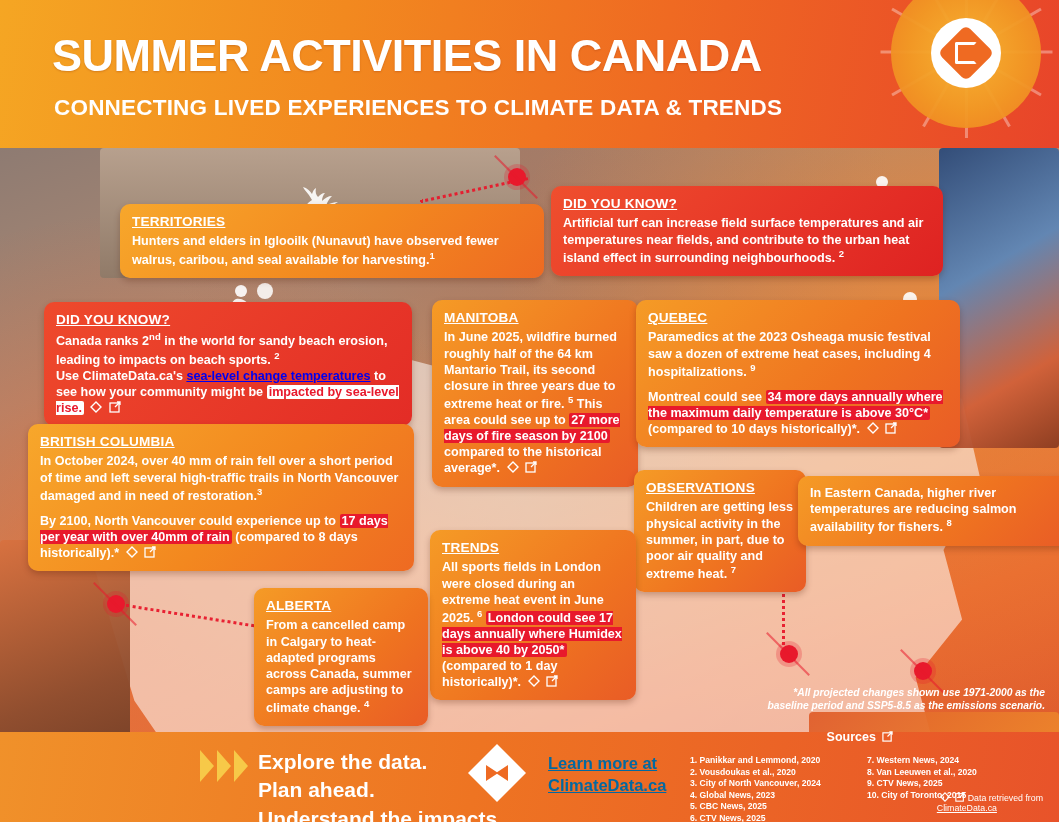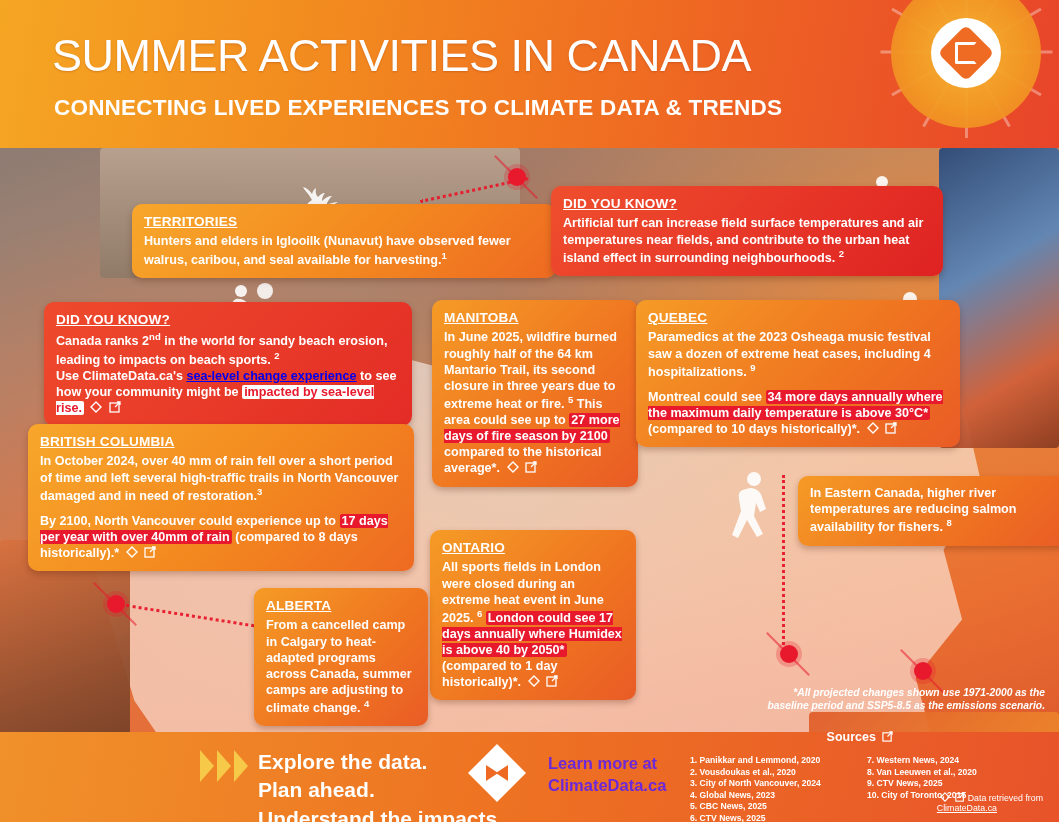--- a/index.html
+++ b/index.html
@@ -11,21 +11,21 @@
   .page{position:absolute;left:0;top:0;width:1059px;height:822px;overflow:hidden;}
 
   
   .header{
     position:absolute;left:0;top:0;width:1059px;height:148px;
     background:linear-gradient(100deg,#f5a623 0%,#f2891f 32%,#ef6a22 62%,#e8442a 100%);
     overflow:hidden;
   }
   .header .title{
     position:absolute;left:52px;top:30px;
-    font-size:45px;font-weight:normal;color:#ffffff;letter-spacing:-0.5px;
+    font-size:45px;font-weight:bold;color:#ffffff;letter-spacing:-0.5px;
     text-shadow:0 1px 2px rgba(120,30,0,.25);
   }
   .header .subtitle{
     position:absolute;left:54px;top:95px;
     font-size:22.5px;font-weight:bold;color:#ffffff;letter-spacing:.2px;
   }
   .sun{
     position:absolute;right:18px;top:-22px;width:150px;height:150px;border-radius:50%;
     background:radial-gradient(circle at 50% 50%,#f7b733 0%, #f29a24 55%, #ef7f22 100%);
     opacity:.95;
@@ -128,21 +128,21 @@
   .diamond-logo{
     position:absolute;left:468px;top:744px;width:58px;height:58px;background:#ffffff;
     clip-path:polygon(50% 0,100% 50%,50% 100%,0 50%);
     display:flex;align-items:center;justify-content:center;
   }
   .diamond-logo i{
     width:22px;height:16px;background:#ee6a22;
     clip-path:polygon(0 0,50% 45%,100% 0,100% 100%,50% 55%,0 100%);
   }
   .learn{
-    position:absolute;left:548px;top:752px;color:#6d28d9;font-weight:bold;font-size:16.5px;line-height:1.35;
+    position:absolute;left:548px;top:752px;color:#0369a1;font-weight:bold;font-size:16.5px;line-height:1.35;text-decoration:underline;
   }
   .sources{
     position:absolute;left:690px;top:730px;width:340px;color:#ffffff;
   }
   .sources .st{font-size:12.5px;font-weight:bold;text-align:center;}
   .sources .cols{display:flex;gap:14px;margin-top:11px;font-size:8.6px;font-weight:bold;line-height:1.35;}
   .sources .cols div{flex:1;}
   .retrieved{
     position:absolute;right:16px;bottom:8px;color:#ffffff;font-size:8.8px;font-weight:normal;line-height:1.2;
   }
@@ -250,37 +250,37 @@
         <path fill="#fff" d="M22 18c7-2 13 1 16 7l6 11-5 4-6-8-2 12 10 14-6 4-12-14-10 15-6-4 11-22-3-11c-1-5 1-7 7-8z"></path>
         <circle cx="9" cy="60" r="8" fill="#fff"></circle>
       </svg>
   </div>
   <div class="sil" style="left:320px;top:588px;">
     <svg width="62" height="44" viewBox="0 0 62 44">
         <path fill="#fff" d="M31 2 58 40H40L31 22 22 40H4L31 2z"></path>
       </svg>
   </div>
 
-  <div class="card orange" style="left:120px;top:204px;width:400px;margin-left:12px;">
+  <div class="card orange" style="left:120px;top:204px;width:400px;">
     <div class="hd">TERRITORIES</div>
     <p><span>Hunters and elders in Iglooilk (Nunavut) have observed fewer walrus, caribou, and seal available for harvesting.</span><span class="sup">1</span></p>
   </div>
 
   <div class="card red" style="left:551px;top:186px;width:368px;">
     <div class="hd">DID YOU KNOW?</div>
     <p><span>Artificial turf can increase field surface temperatures and air temperatures near fields, and contribute to the urban heat island effect in surrounding neighbourhoods.</span> <span class="sup">2</span></p>
   </div>
 
   <div class="card red2" style="left:44px;top:302px;width:344px;">
     <div class="hd">DID YOU KNOW?</div>
     <p>
       <span>Canada ranks 2</span><span class="sup">nd</span><span> in the world for sandy beach erosion, leading to impacts on beach sports.</span>
       <span class="sup">2</span>
       <br>
-      <span>Use ClimateData.ca's </span><a class="ulink" href="#">sea-level change experience</a><span> to see how your community might be </span><span class="hl-w">impacted by sea-level rise.</span>
+      <span>Use ClimateData.ca's </span><a class="ulink" href="#">sea-level change temperatures</a><span> to see how your community might be </span><span class="hl-w">impacted by sea-level rise.</span>
       <span class="ico"><svg width="12" height="12" viewBox="0 0 12 12">
             <path d="M6 1 11 6 6 11 1 6z" fill="none" stroke="#fff" stroke-width="1.4"></path>
           </svg></span>
       <span class="ico"><svg width="12" height="12" viewBox="0 0 12 12">
             <rect x="1" y="2" width="9" height="9" fill="none" stroke="#fff" stroke-width="1.3"></rect>
             <path d="M6 6 11 1M8 1h3v3" fill="none" stroke="#fff" stroke-width="1.3"></path>
           </svg></span>
     </p>
   </div>
 
@@ -319,27 +319,31 @@
       <span class="ico"><svg width="12" height="12" viewBox="0 0 12 12">
             <path d="M6 1 11 6 6 11 1 6z" fill="none" stroke="#fff" stroke-width="1.4"></path>
           </svg></span>
       <span class="ico"><svg width="12" height="12" viewBox="0 0 12 12">
             <rect x="1" y="2" width="9" height="9" fill="none" stroke="#fff" stroke-width="1.3"></rect>
             <path d="M6 6 11 1M8 1h3v3" fill="none" stroke="#fff" stroke-width="1.3"></path>
           </svg></span>
     </p>
   </div>
 
+  <div class="card orange2" style="left:634px;top:470px;width:148px;">
+    <div class="hd">OBSERVATIONS</div>
+    <p><span>Children are getting less physical activity in the summer, in part, due to poor air quality and extreme heat.</span> <span class="sup">7</span></p>
+  </div>
 
   <div class="card orange2" style="left:798px;top:476px;width:248px;">
     <p><span>In Eastern Canada, higher river temperatures are reducing salmon availability for fishers.</span> <span class="sup">8</span></p>
   </div>
 
   <div class="card orange2" style="left:430px;top:530px;width:182px;">
-    <div class="hd">ONTARIO</div>
+    <div class="hd">TRENDS</div>
     <p><span>All sports fields in London were closed during an extreme heat event in June 2025.</span> <span class="sup">6</span>
       <span class="hl">London could see 17 days annually where Humidex is above 40 by 2050*</span><span> (compared to 1 day historically)*.</span>
       <span class="ico"><svg width="12" height="12" viewBox="0 0 12 12">
             <path d="M6 1 11 6 6 11 1 6z" fill="none" stroke="#fff" stroke-width="1.4"></path>
           </svg></span>
       <span class="ico"><svg width="12" height="12" viewBox="0 0 12 12">
             <rect x="1" y="2" width="9" height="9" fill="none" stroke="#fff" stroke-width="1.3"></rect>
             <path d="M6 6 11 1M8 1h3v3" fill="none" stroke="#fff" stroke-width="1.3"></path>
           </svg></span>
     </p>

